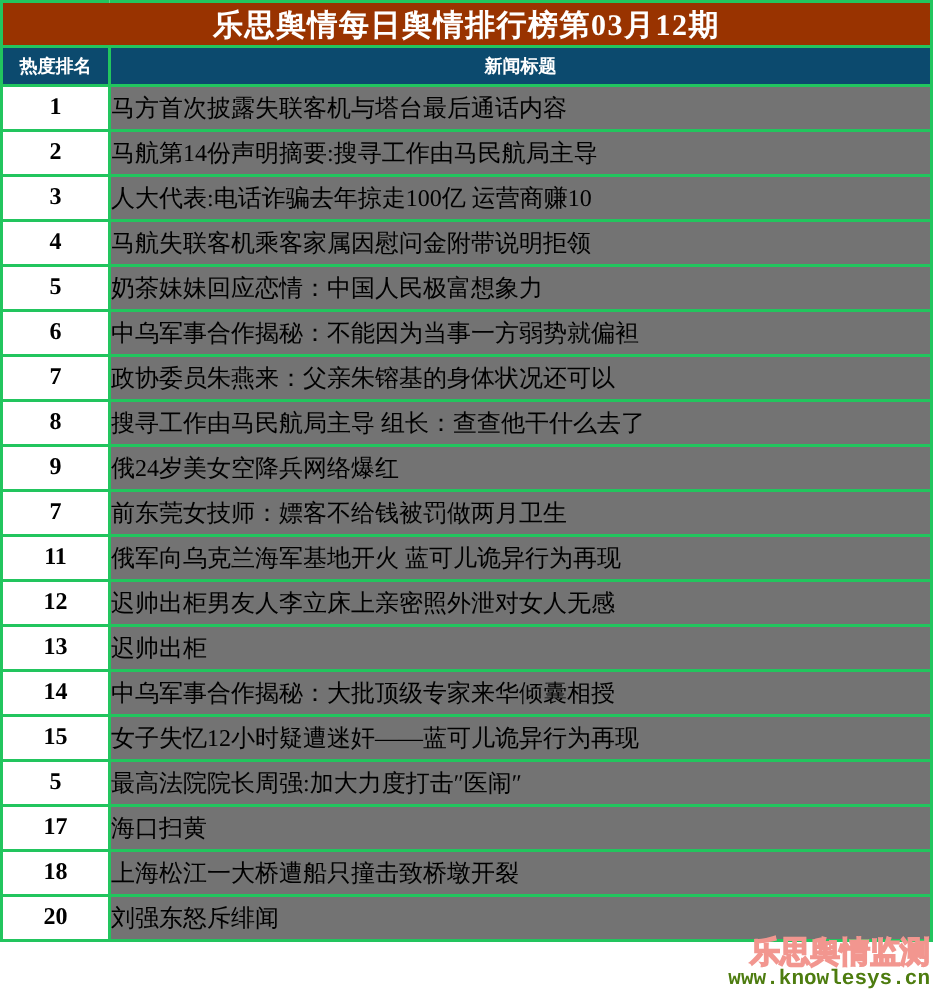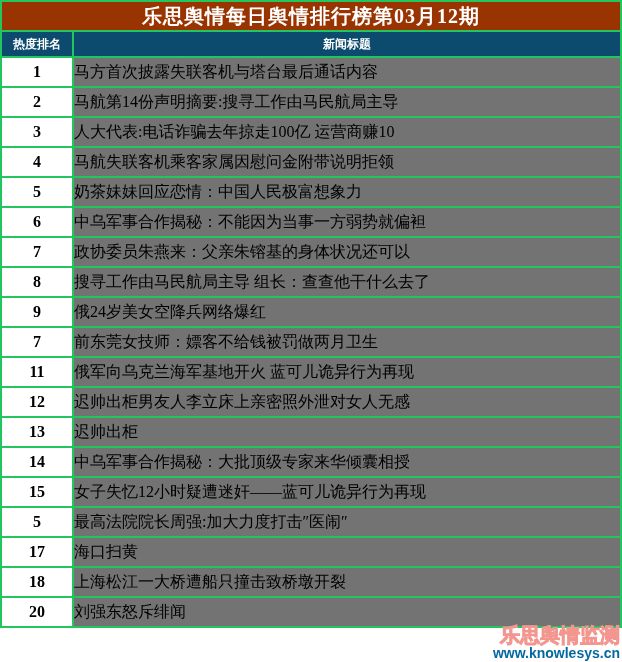--- a/index.html
+++ b/index.html
@@ -72,21 +72,22 @@
   .wm-brand {
     font-size: 20px;
     font-weight: bold;
     color: #fbdedb;
     -webkit-text-stroke: 1px #f2968f;
     letter-spacing: 0px;
   }
   .wm-url {
     font-size: 14px;
     font-weight: bold;
-    color: #0369a1;
+    color: #4d7c0f;
+    font-family: Liberation Mono, monospace;
   }
 </style>
 </head>
 <body>
 
 <div class="page">
   <table class="ranking">
     <colgroup>
       <col class="rank-col">
       <col>

